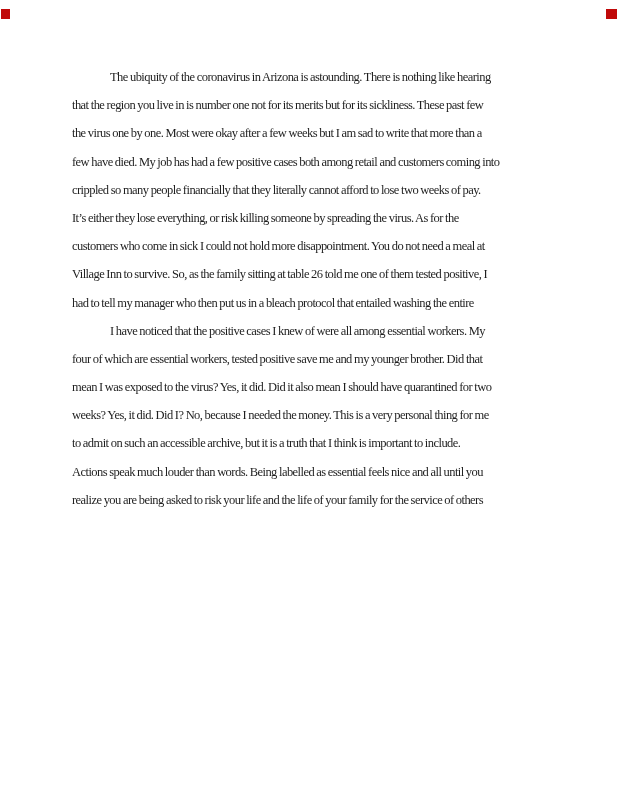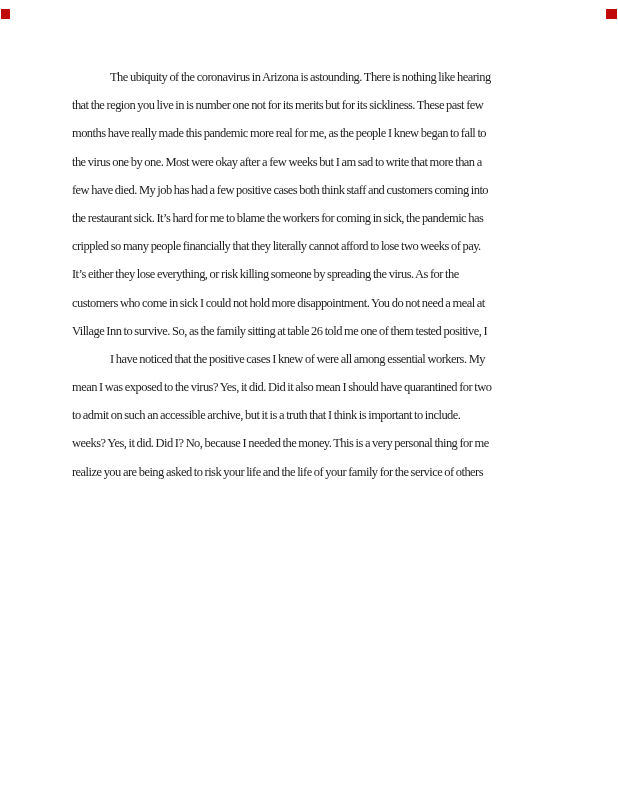--- a/index.html
+++ b/index.html
@@ -38,32 +38,33 @@
     position: absolute;
   }
 </style>
 </head>
 <body>
 
 <div class="page">
   <div class="text-block" id="text-block">
       <div class="line indent">The ubiquity of the coronavirus in Arizona is astounding. There is nothing like hearing</div>
       <div class="line">that the region you live in is number one not for its merits but for its sickliness. These past few</div>
-      <div class="line">months have really made this pandemic more real for me, as the people I knew began to fall to</div>
       <div class="line">the virus one by one. Most were okay after a few weeks but I am sad to write that more than a</div>
-      <div class="line">few have died. My job has had a few positive cases both think staff and customers coming into</div>
-      <div class="line">the restaurant sick. It’s hard for me to blame the workers for coming in sick, the pandemic has</div>
+      <div class="line">few have died. My job has had a few positive cases both among retail and customers coming into</div>
       <div class="line">crippled so many people financially that they literally cannot afford to lose two weeks of pay.</div>
       <div class="line">It’s either they lose everything, or risk killing someone by spreading the virus. As for the</div>
       <div class="line">customers who come in sick I could not hold more disappointment. You do not need a meal at</div>
       <div class="line">Village Inn to survive. So, as the family sitting at table 26 told me one of them tested positive, I</div>
+      <div class="line">had to tell my manager who then put us in a bleach protocol that entailed washing the entire</div>
       <div class="line indent">I have noticed that the positive cases I knew of were all among essential workers. My</div>
+      <div class="line">four of which are essential workers, tested positive save me and my younger brother. Did that</div>
       <div class="line">mean I was exposed to the virus? Yes, it did. Did it also mean I should have quarantined for two</div>
+      <div class="line">weeks? Yes, it did. Did I? No, because I needed the money. This is a very personal thing for me</div>
       <div class="line">to admit on such an accessible archive, but it is a truth that I think is important to include.</div>
-      <div class="line">weeks? Yes, it did. Did I? No, because I needed the money. This is a very personal thing for me</div>
+      <div class="line">Actions speak much louder than words. Being labelled as essential feels nice and all until you</div>
       <div class="line">realize you are being asked to risk your life and the life of your family for the service of others</div>
     </div>
   <div id="marker-layer">
       <div class="marker" style="left: 1px; top: 9px; width: 9px; height: 10px; background: rgb(192, 9, 9);"></div>
       <div class="marker" style="left: 606px; top: 9px; width: 11px; height: 10px; background: rgb(192, 9, 9);"></div>
       <div class="marker" style="left: 121px; top: 761px; width: 12px; height: 10px; background: rgb(192, 9, 9);"></div>
       <div class="marker" style="left: 599px; top: 760px; width: 13px; height: 11px; background: rgb(192, 9, 9);"></div>
       <div class="marker" style="left: 339px; top: 787px; width: 13px; height: 10px; background: rgb(192, 9, 9);"></div>
     </div>
 </div>

